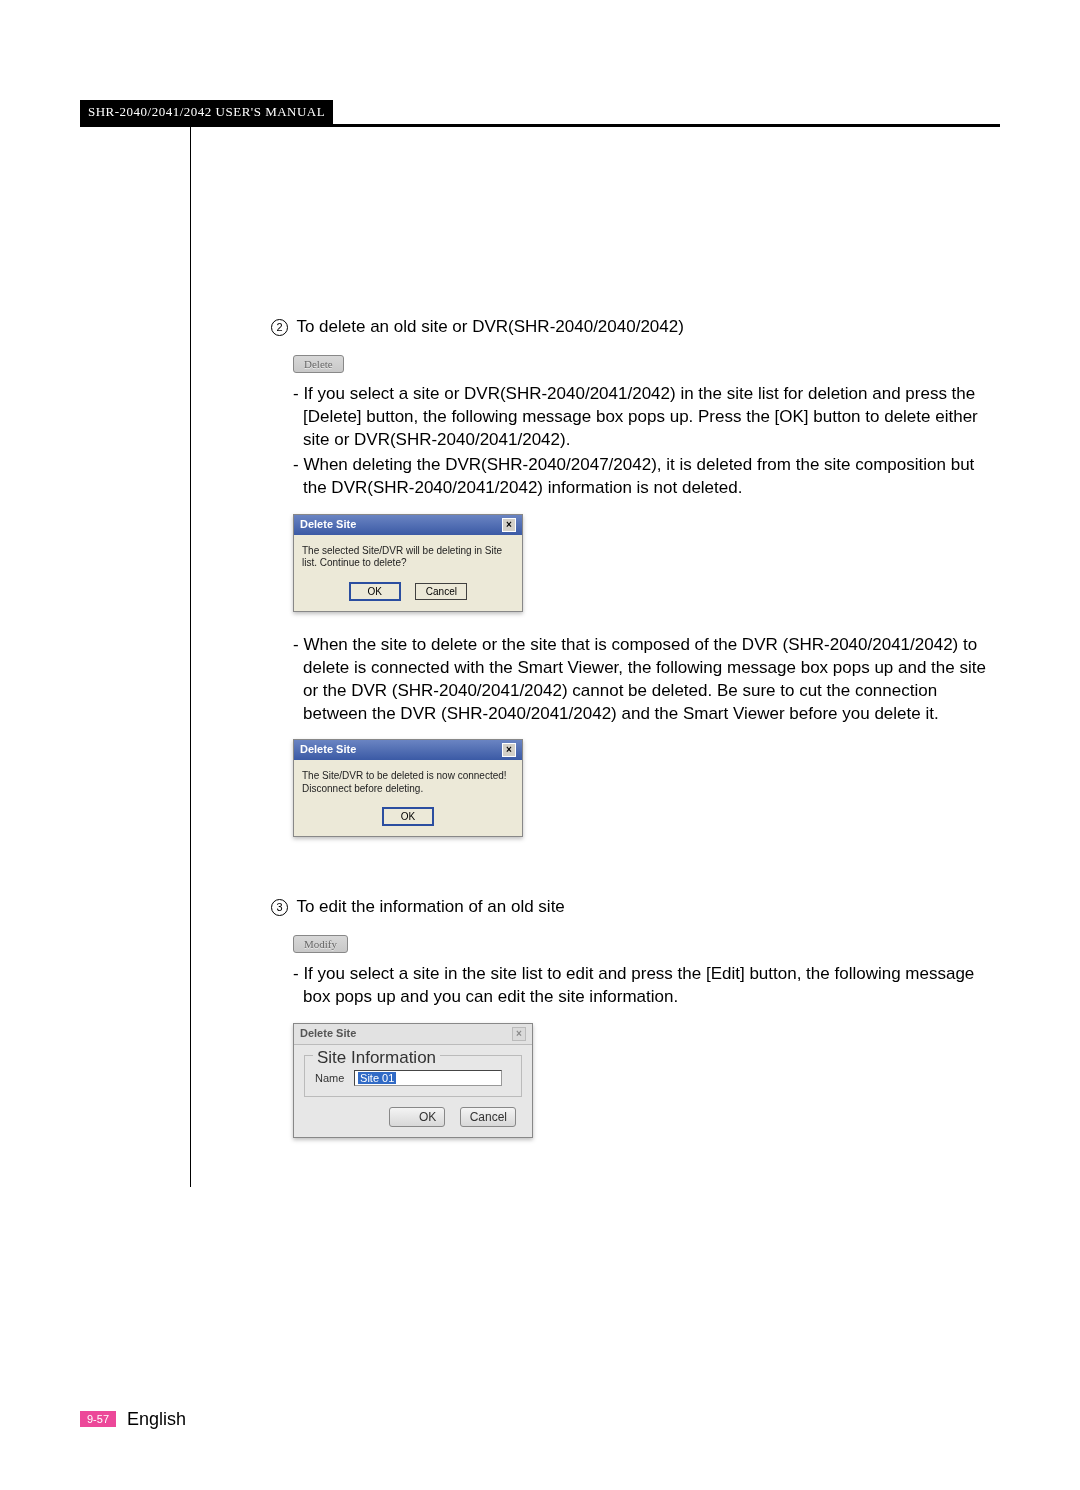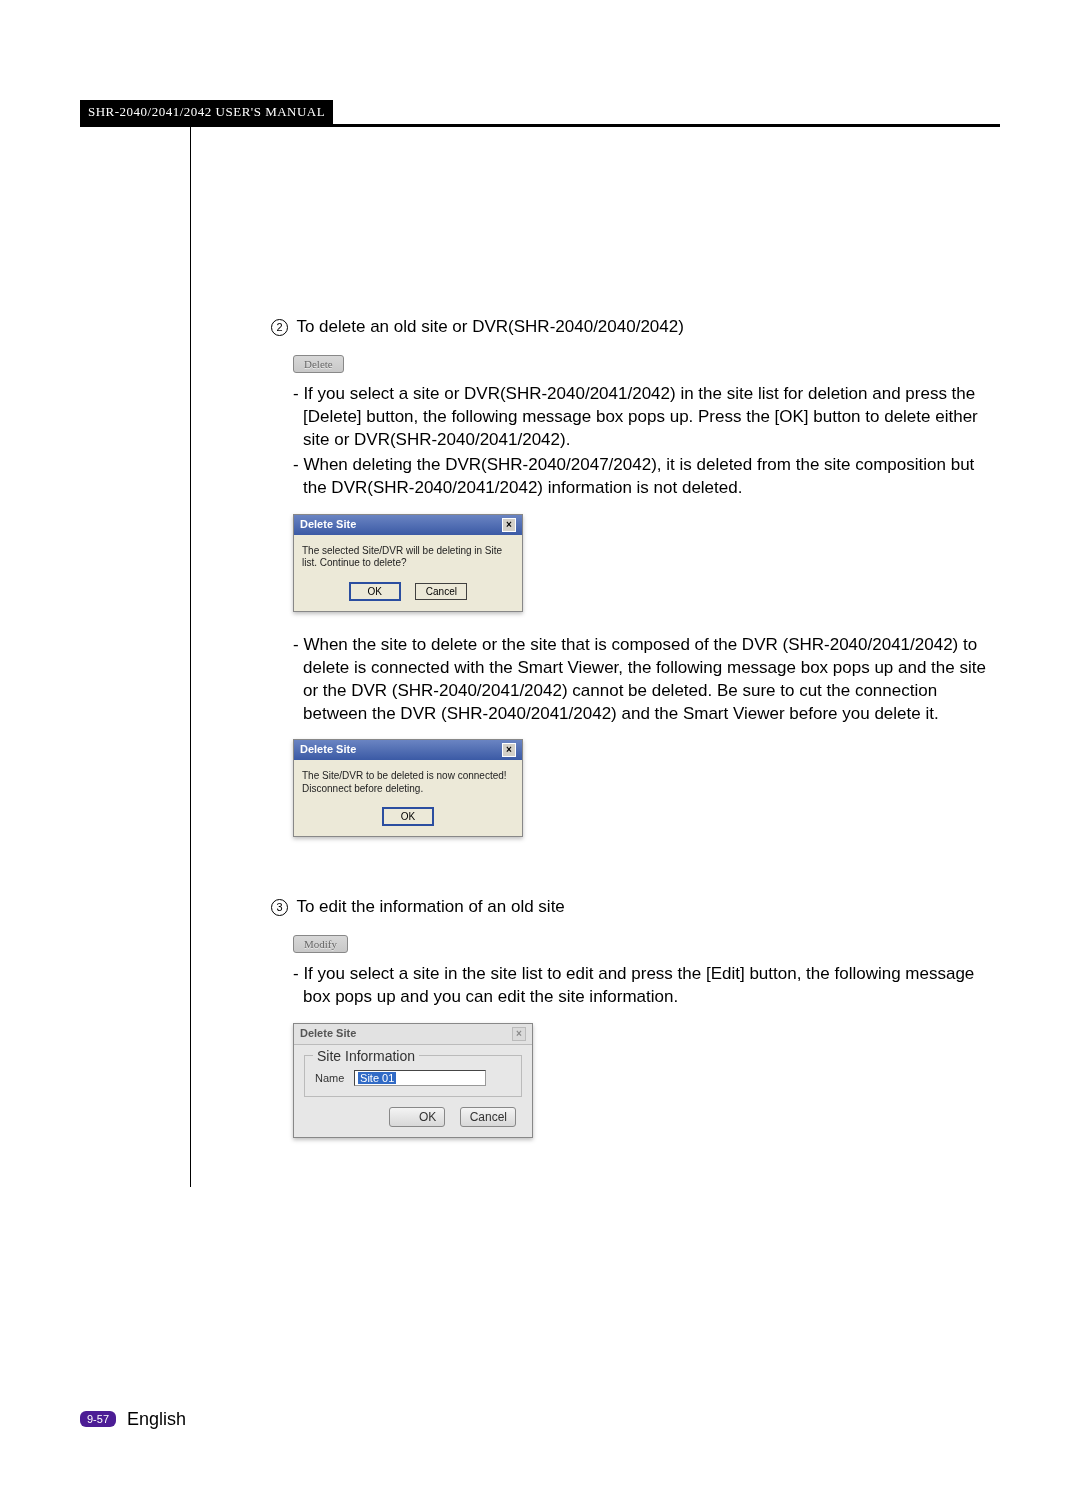--- a/index.html
+++ b/index.html
@@ -134,28 +134,28 @@
     border: 1px solid #bbb;
     margin: 10px;
     padding: 14px 10px 10px 10px;
     position: relative;
   }
   .fieldset .legend {
     position: absolute;
     top: -8px; left: 8px;
     background: #e7e7e7;
     padding: 0 4px;
-    font-size: 14px;
+    font-size: 17px;
     color: #333;
   }
   .field-row { font-size: 11px; color:#333; }
   .field-row .lab { display:inline-block; width:36px; }
   .field-row .inp {
     display:inline-block;
-    width: 132px;
+    width: 148px;
     border: 1px inset #999;
     background:#fff;
     padding: 1px 3px;
   }
   .field-row .inp .sel {
     background:#316ac5; color:#fff; padding:0 2px;
   }
   .modify .btnrow { text-align: right; padding: 0 10px 10px 0; }
   .modify .dlg-btn {
     background: linear-gradient(#f4f4f4,#d8d8d8);
@@ -167,24 +167,24 @@
   }
 
   .footer {
     position: absolute;
     left: 80px;
     bottom: 60px;
     font-size: 18px;
   }
   .footer .pill {
     display: inline-block;
-    background: #4c1d95;
+    background: #ec4899;
     color: #fff;
     font-size: 11px;
-    border-radius: 6px;
+    border-radius: 0;
     padding: 2px 7px;
     vertical-align: 2px;
     margin-right: 6px;
   }
 </style>
 </head>
 <body>
 
 <div class="page">
   <div class="header-bar">SHR-2040/2041/2042 USER'S MANUAL</div>

